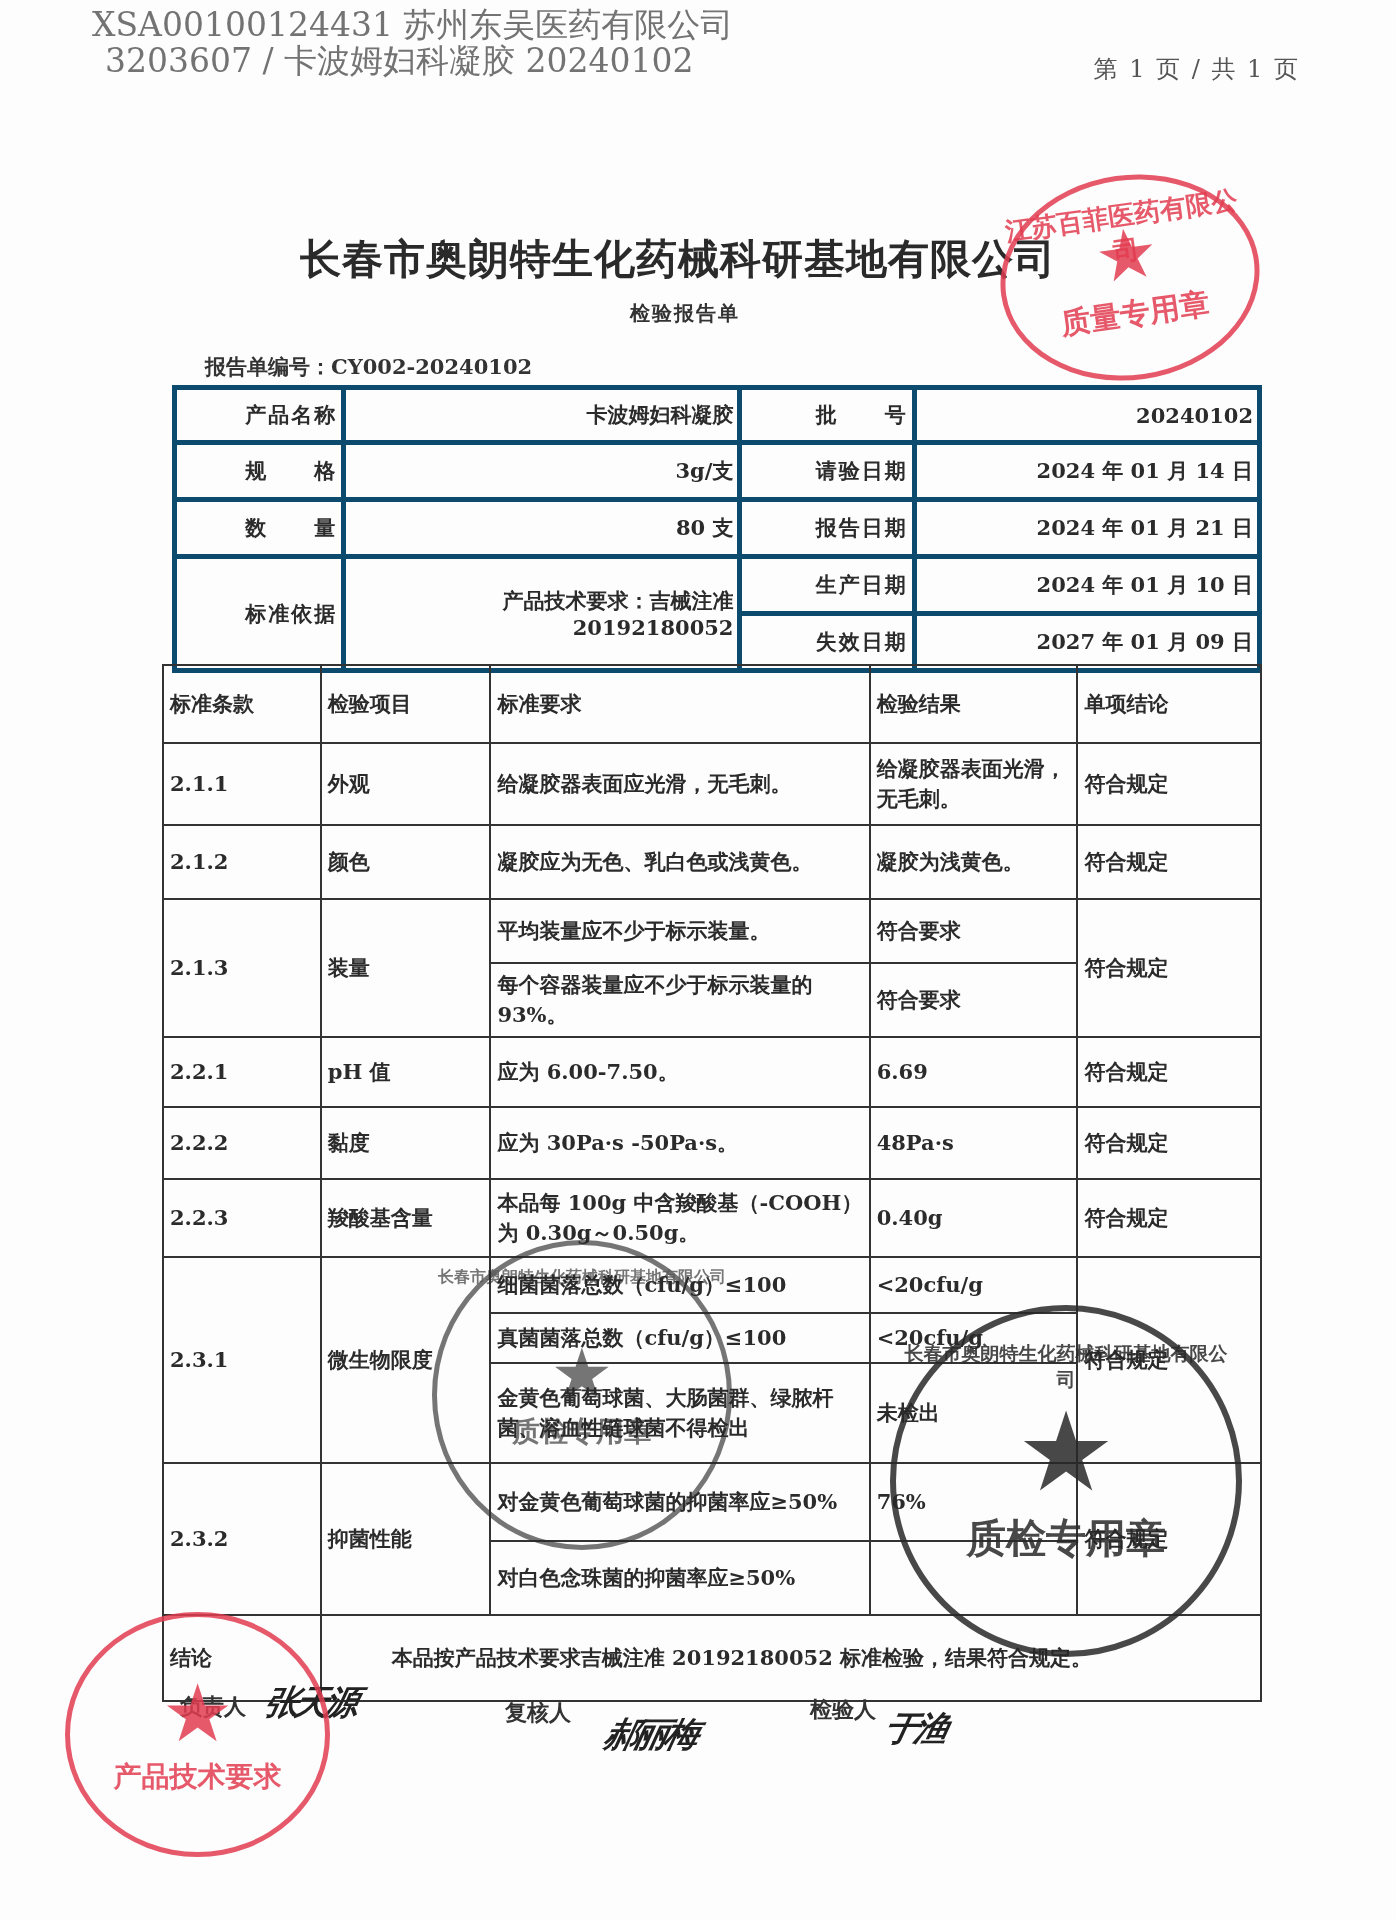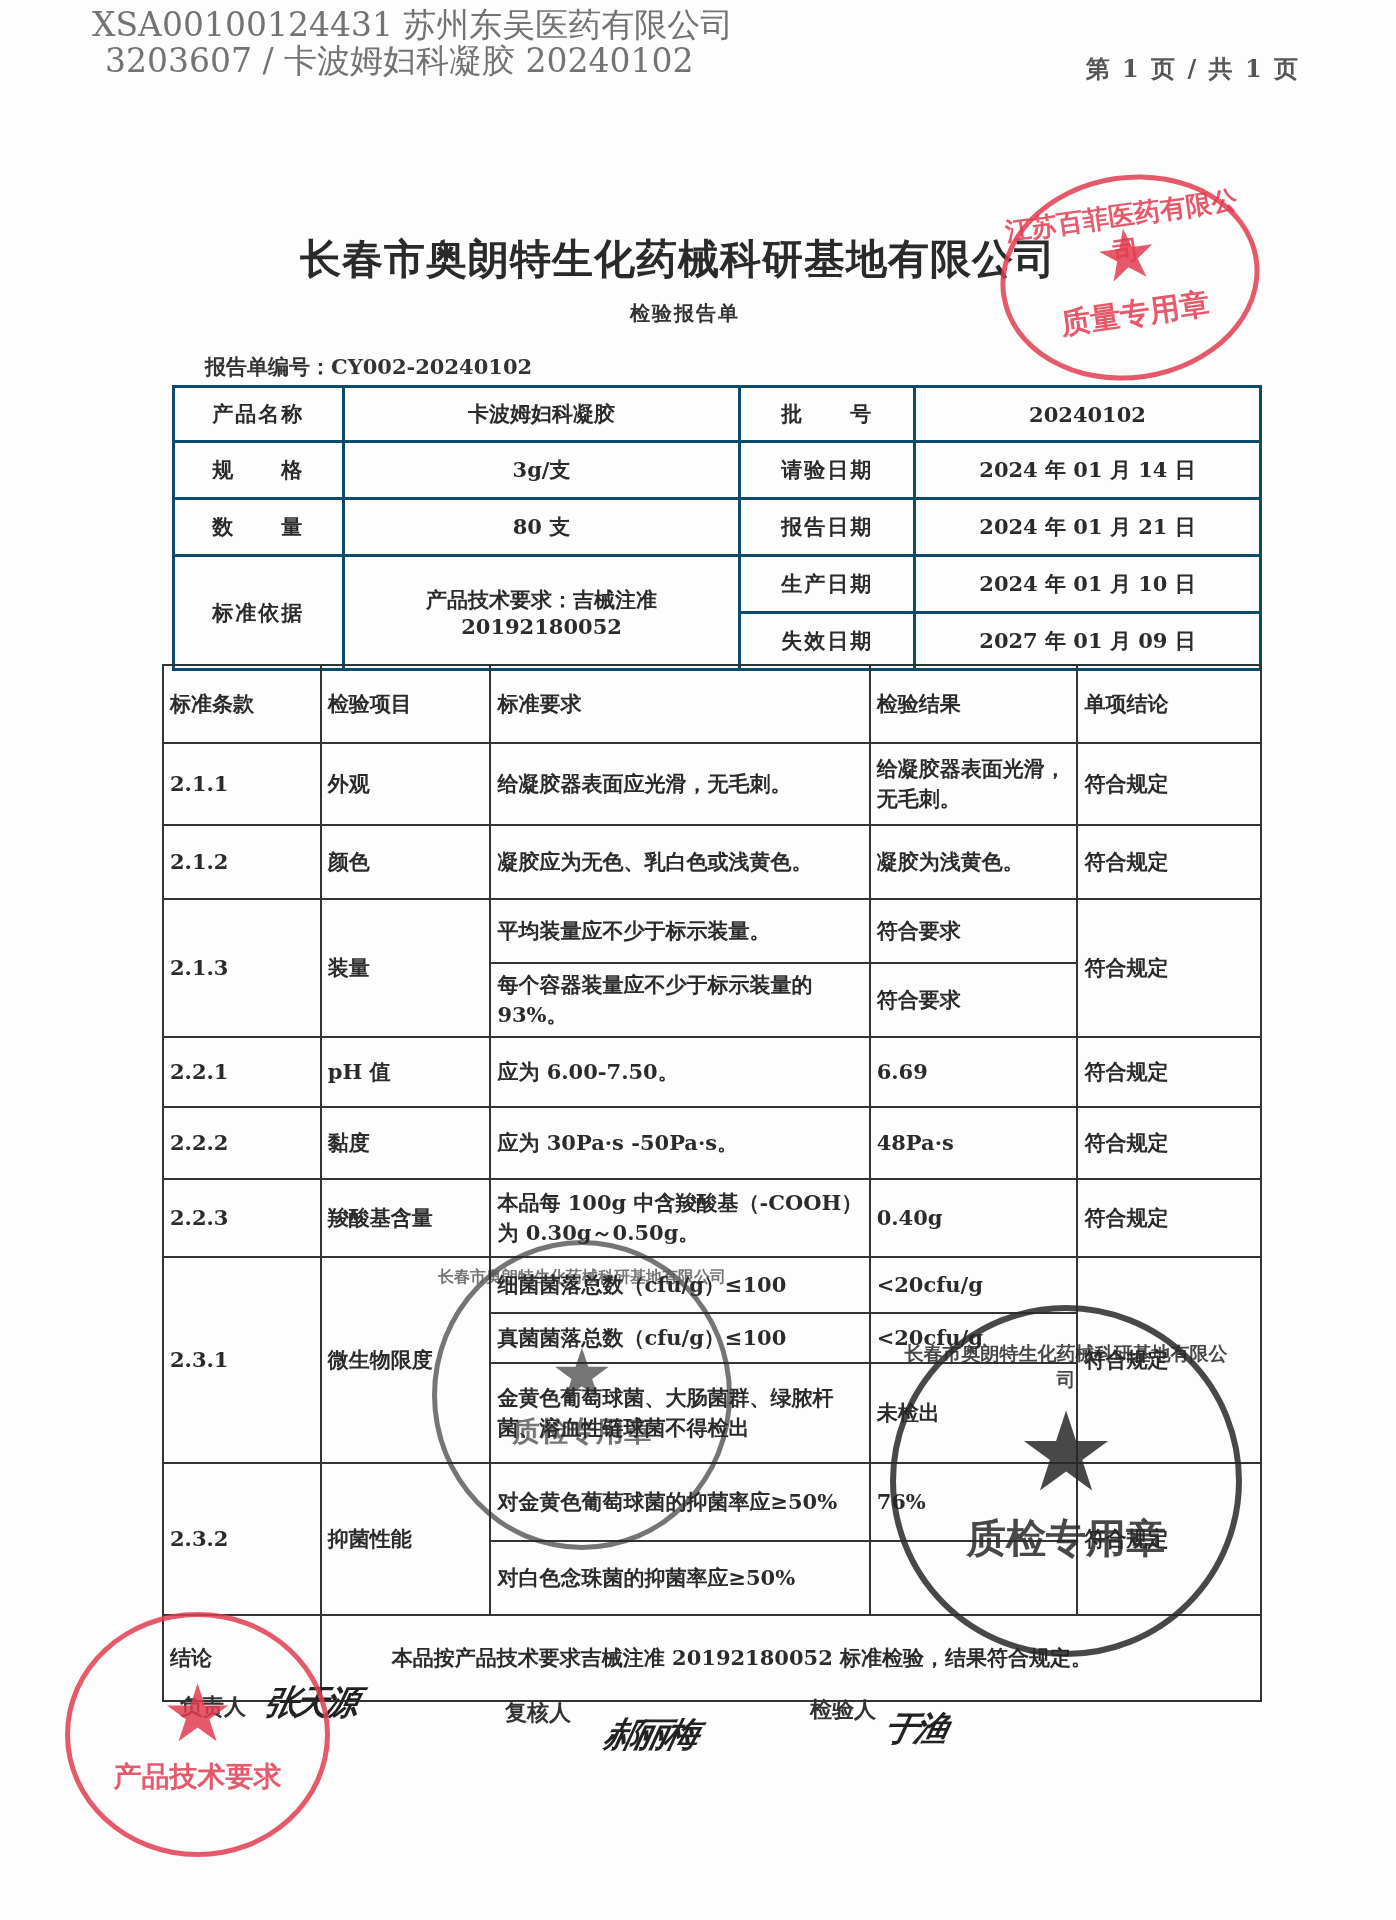--- a/index.html
+++ b/index.html
@@ -1,26 +1,26 @@
 <!DOCTYPE html>
 <html><head>
 <meta charset="utf-8">
 <style>
   html, body { margin:0; padding:0; }
   body { width:1396px; height:1920px; background:#fdfdfd; position:relative; overflow:hidden;
          font-family:"DejaVu Serif","Liberation Serif",serif; color:#222; }
   .hdr { position:absolute; font-family:"DejaVu Serif","Liberation Serif",serif; color:#737373; font-size:33px; line-height:34px; }
   .hdr.l1 { left:92px; top:8px; }
   .hdr.l2 { left:105px; top:44px; }
-  .hdr.pg { right:96px; top:52px; font-size:24px; color:#555; letter-spacing:2px;font-weight:bold; }
+  .hdr.pg { right:96px; top:52px; font-size:24px; color:#555; letter-spacing:2px; }
   .doc-title { position:absolute; left:300px; top:232px; font-size:41px; font-weight:bold; color:#2a2a2a; letter-spacing:1px; }
   .doc-sub { position:absolute; left:630px; top:300px; font-size:20px; font-weight:bold; color:#333; letter-spacing:2px; }
   .report-no { position:absolute; left:205px; top:353px; font-size:21px; font-weight:bold; color:#333; }
   table.info { position:absolute; left:172px; top:385px; width:1090px; border-collapse:collapse; }
-  table.info td { border:3px solid #0c4a6e; text-align:center; font-weight:bold; font-size:21px; color:#2b2b2b; padding:0 4px; }
+  table.info td { border:5px solid #0c4a6e; text-align:right; font-weight:bold; font-size:21px; color:#2b2b2b; padding:0 4px; }
   table.main { position:absolute; left:162px; top:664px; width:1100px; border-collapse:collapse; }
   table.main td { border:2px solid #333; text-align:left; font-weight:bold; font-size:21px; color:#2b2b2b; padding:2px 6px; line-height:30px; }
   .lbl { letter-spacing:2px; }
   .conclusion-row td { height:80px; }
   .sig { position:absolute; top:1692px; font-size:22px; font-weight:bold; color:#333;text-align:right; }
   .signature { position:absolute; font-family:"DejaVu Serif",serif; font-style:italic; font-size:34px; color:#222; font-weight:bold; letter-spacing:-4px; transform:skewX(-12deg); }
   .stamp { position:absolute; border-radius:50%; display:flex; align-items:center; justify-content:center; flex-direction:column; }
   .stamp .star { font-size:70px; line-height:70px; }
   .stamp .ring { position:absolute; top:18px; width:100%; text-align:center; font-weight:bold; }
   .stamp .bottom { font-weight:bold; margin-top:4px; }

